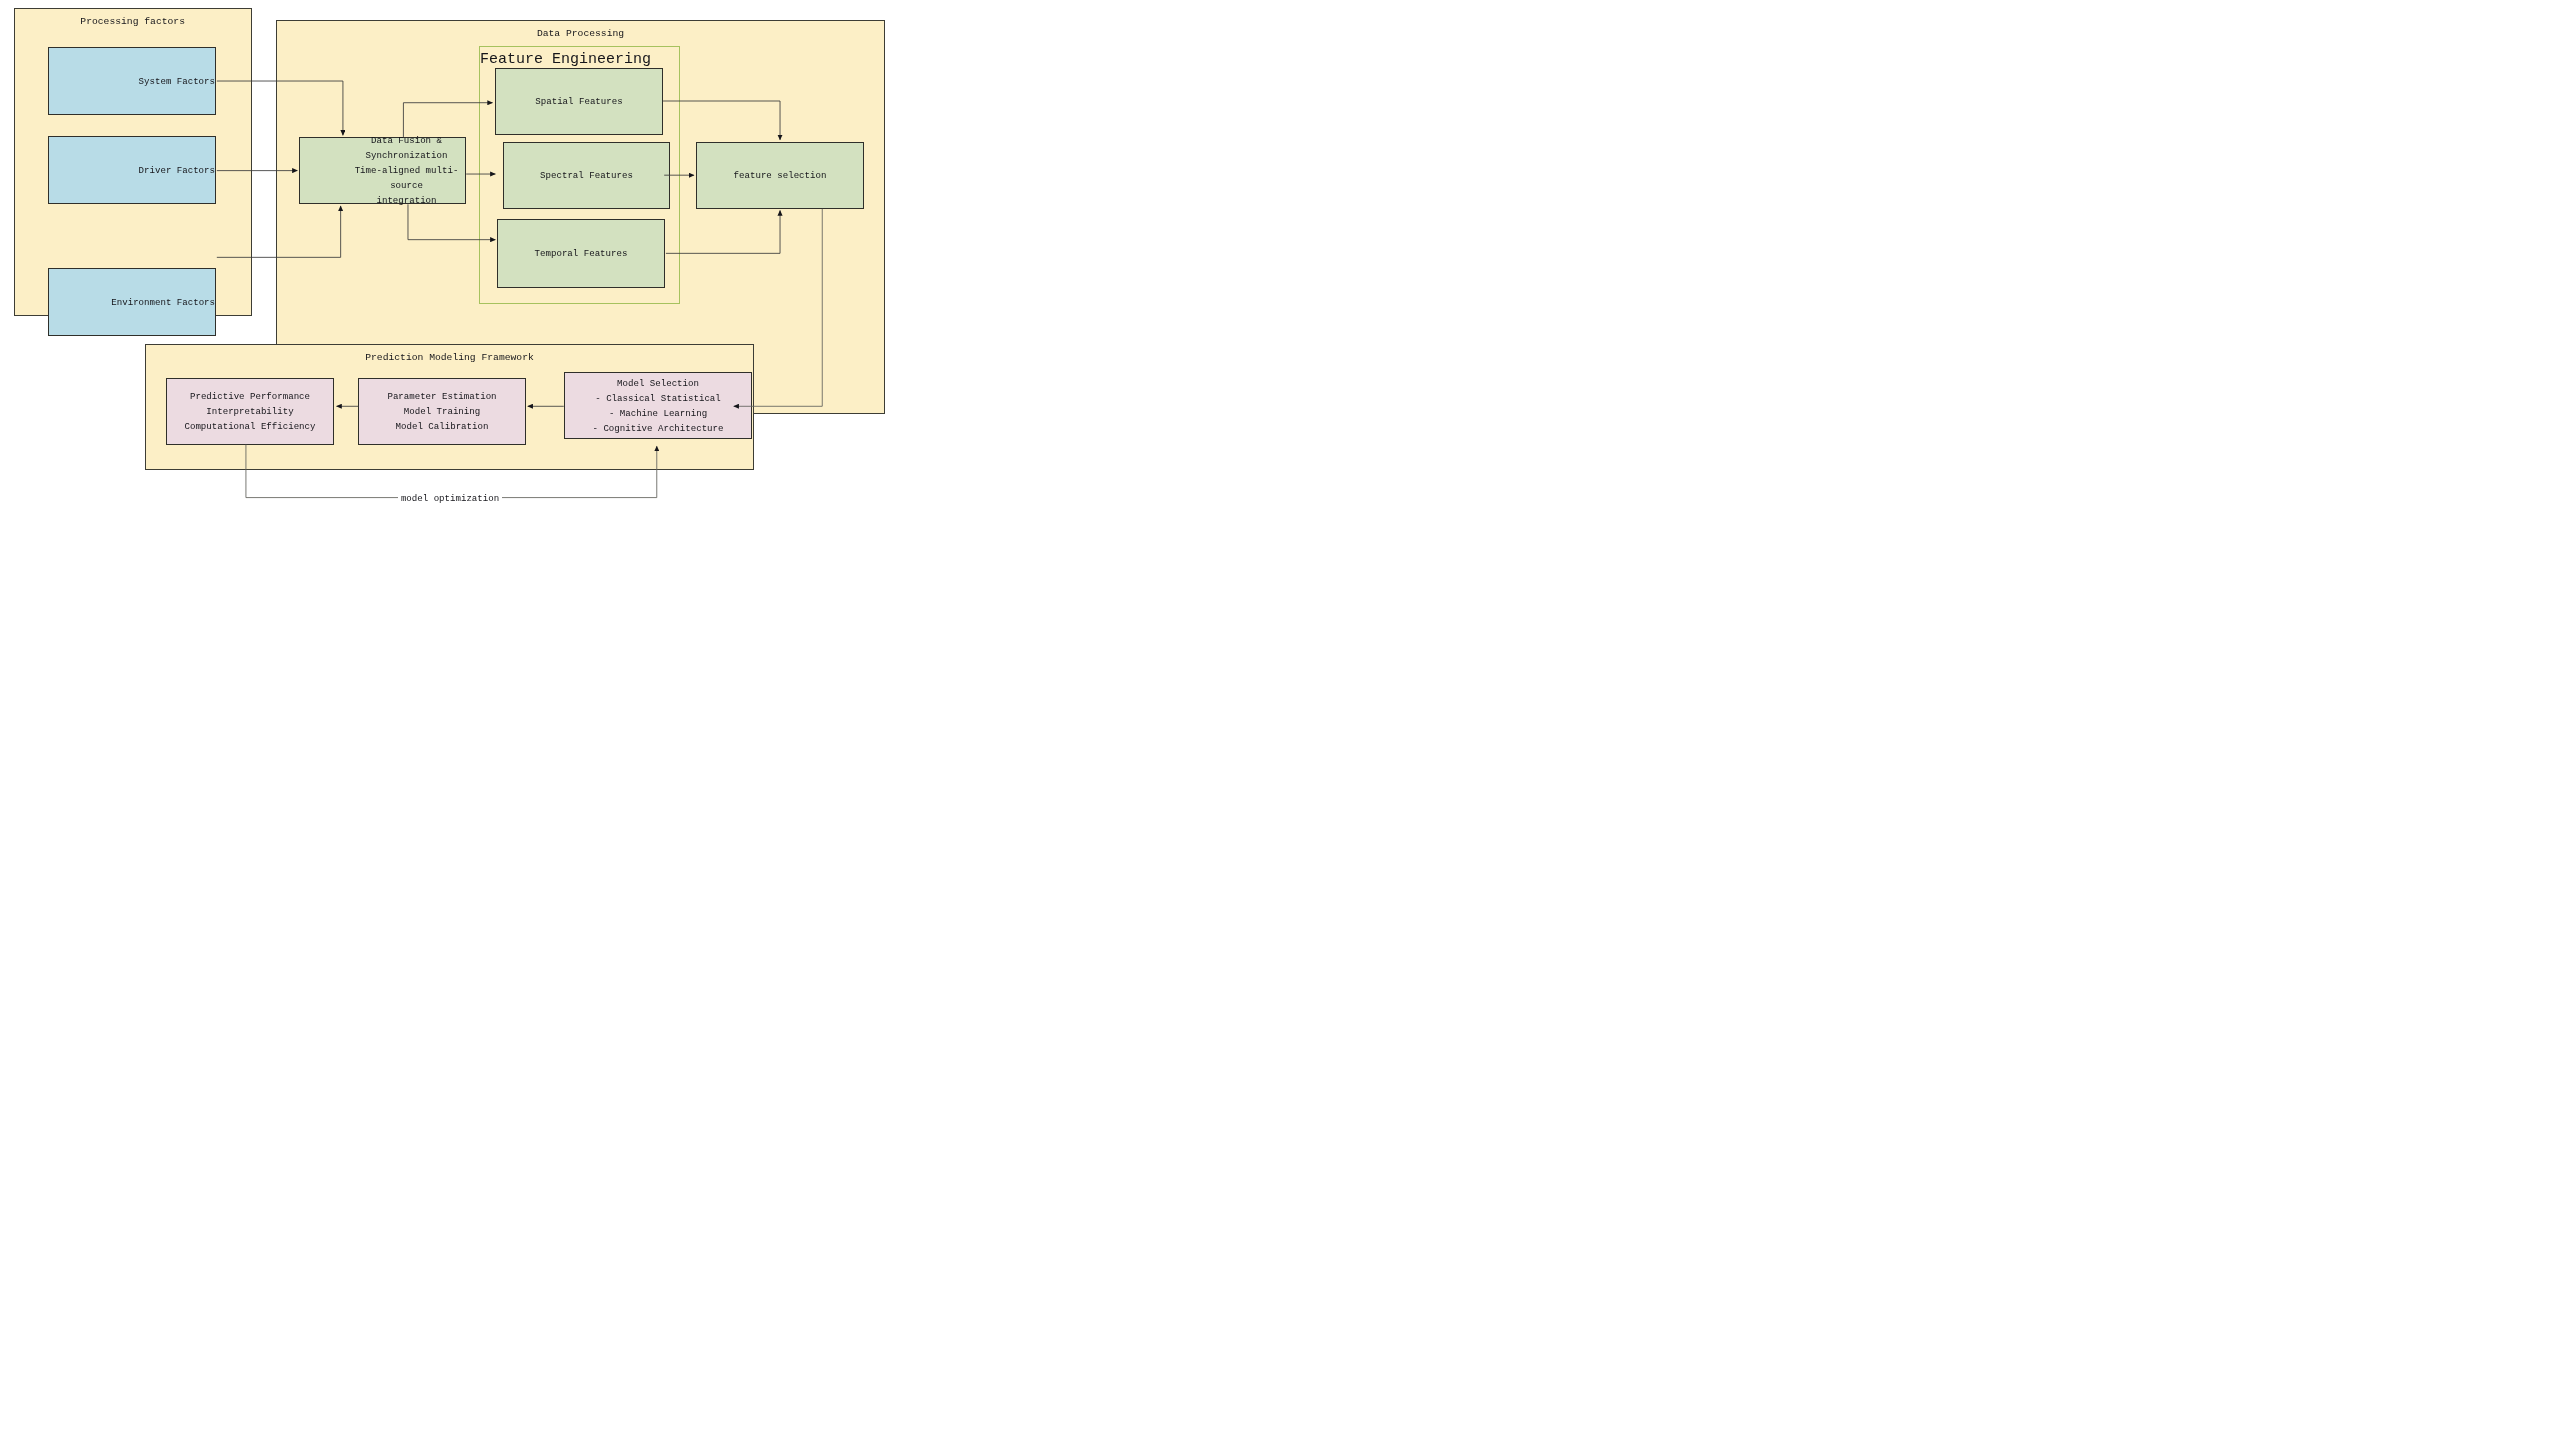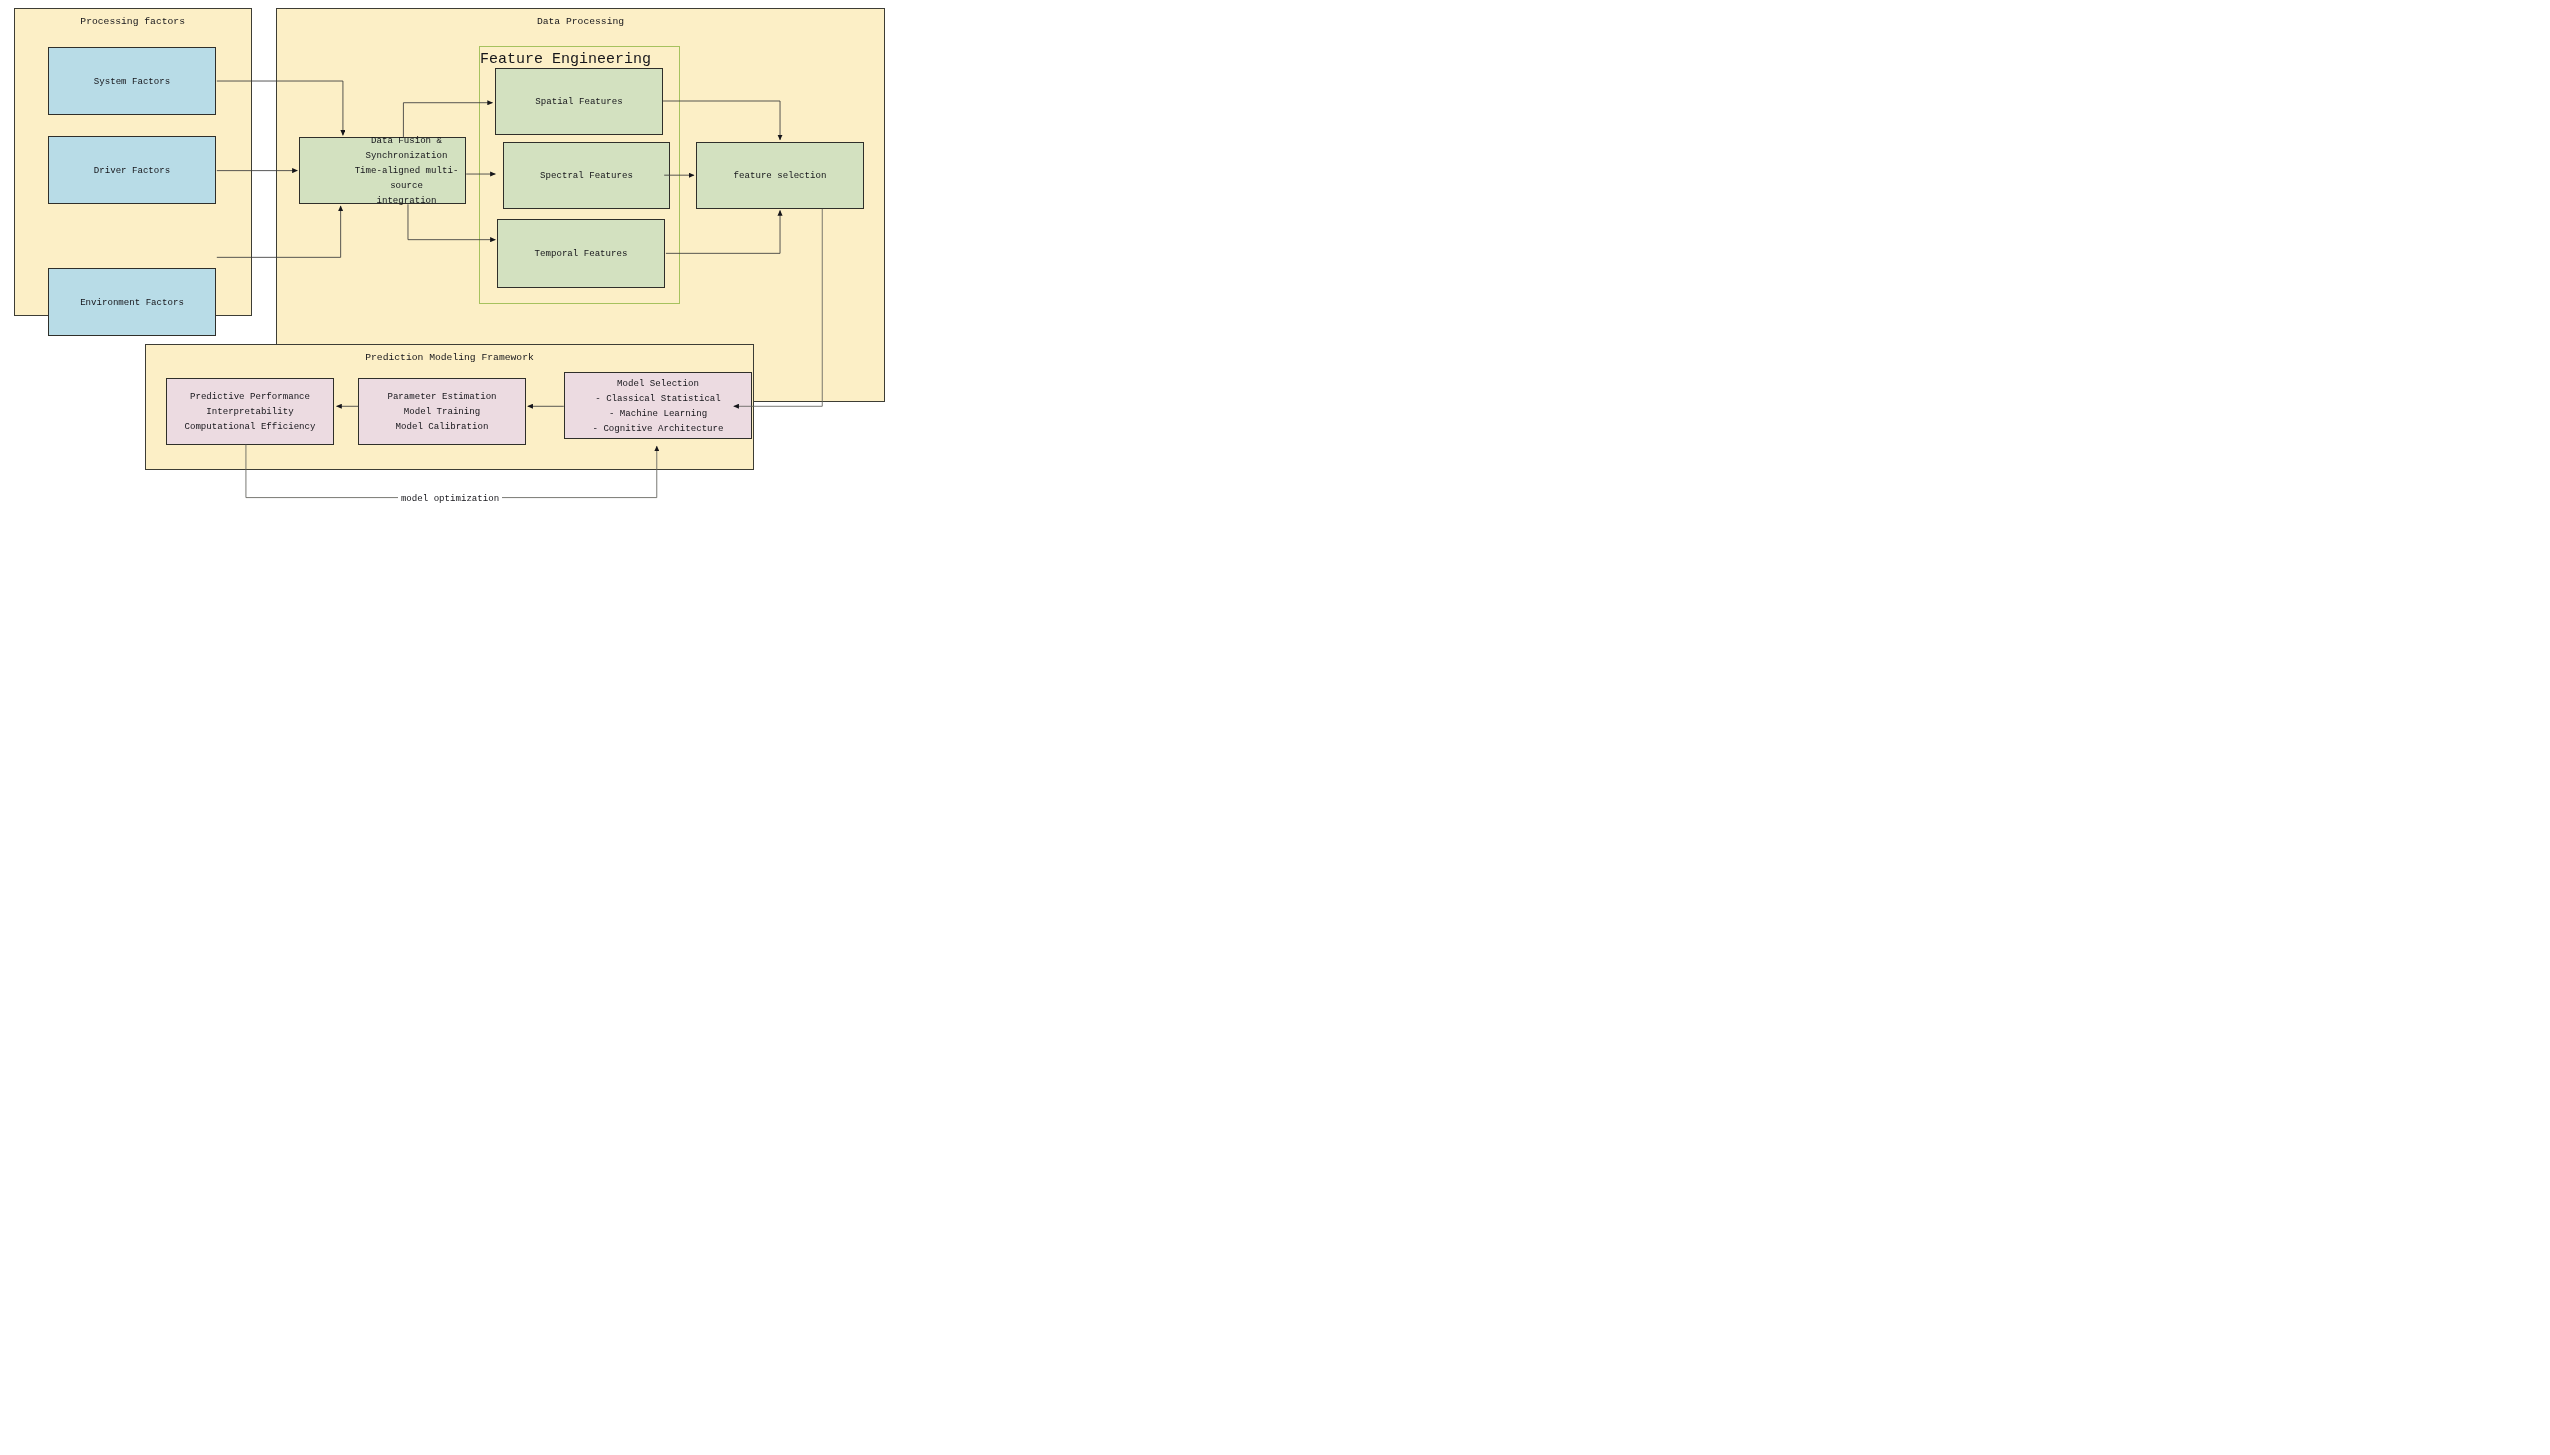--- a/index.html
+++ b/index.html
@@ -13,21 +13,21 @@
     font-family:"Liberation Mono","DejaVu Sans Mono",monospace;color:var(--text);}
   .container{position:absolute;background:var(--container-fill);
     border:0.9px solid var(--container-border);box-sizing:border-box;}
   .container-title{position:absolute;left:0;right:0;top:6.9px;text-align:center;
     font-size:9.7px;white-space:nowrap;}
   .frame{position:absolute;border:1.1px solid var(--feature-frame-border);box-sizing:border-box;}
   .frame-title{position:absolute;left:0;right:0;top:4px;text-align:left;font-size:15px;}
   .node{position:absolute;border:0.9px solid var(--box-border);box-sizing:border-box;
     display:flex;flex-direction:column;align-items:center;justify-content:center;
     font-size:9.1px;line-height:15px;text-align:center;}
-  .node.blue{background:var(--factor-fill);}
+  .node.blue{background:var(--factor-fill);align-items:flex-end;}
   .node.green{background:var(--process-fill);}
   .node.pink{background:var(--model-fill);}
   .wires{position:absolute;left:0;top:0;width:893px;height:509px;pointer-events:none;}
   .wires polyline{fill:none;stroke:var(--connector);stroke-width:1.5;}
   .wires polyline.feedback{stroke:var(--feedback-connector);}
   .wire-label{position:absolute;top:493px;left:398px;background:var(--canvas-bg);
     padding:0 2.9px;font-size:9.1px;white-space:nowrap;}
 </style>
 </head>
 <body>
@@ -40,21 +40,21 @@
   <div class="node blue" style="left:48px;top:47px;width:168px;height:68px;">
     <div>System Factors</div>
   </div>
   <div class="node blue" style="left:48px;top:136px;width:168px;height:68px;">
     <div>Driver Factors</div>
   </div>
   <div class="node blue" style="left:48px;top:224px;width:168px;height:68px;margin-top:44px;">
     <div>Environment Factors</div>
   </div>
 
-  <div class="container" style="left:276px;top:8px;width:609px;height:394px;">
+  <div class="container" style="left:276px;top:20px;width:609px;height:394px;">
     <div class="container-title">Data Processing</div>
   </div>
 
   <div class="frame" style="left:479px;top:46px;width:201px;height:258px;">
     <div class="frame-title">Feature Engineering</div>
   </div>
 
   <div class="node green" style="left:299px;top:137px;width:167px;height:67px;padding-left:48px;">
     <div>Data Fusion &amp;</div>
     <div>Synchronization</div>

